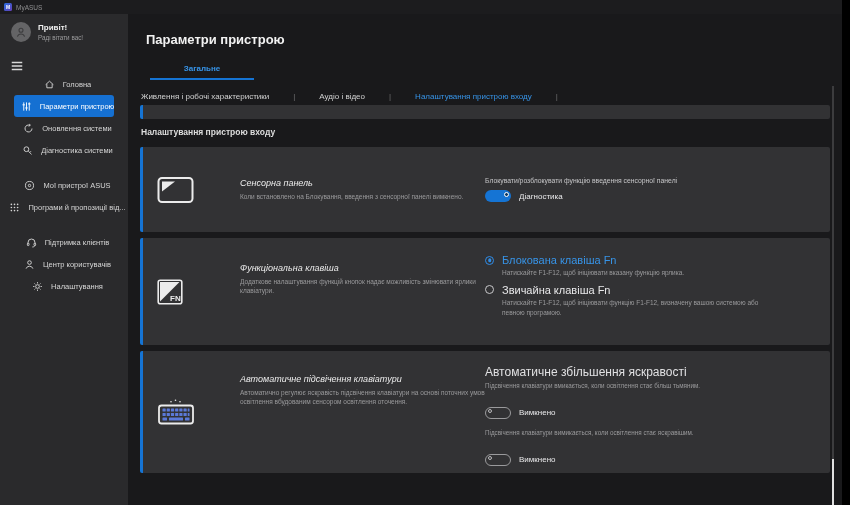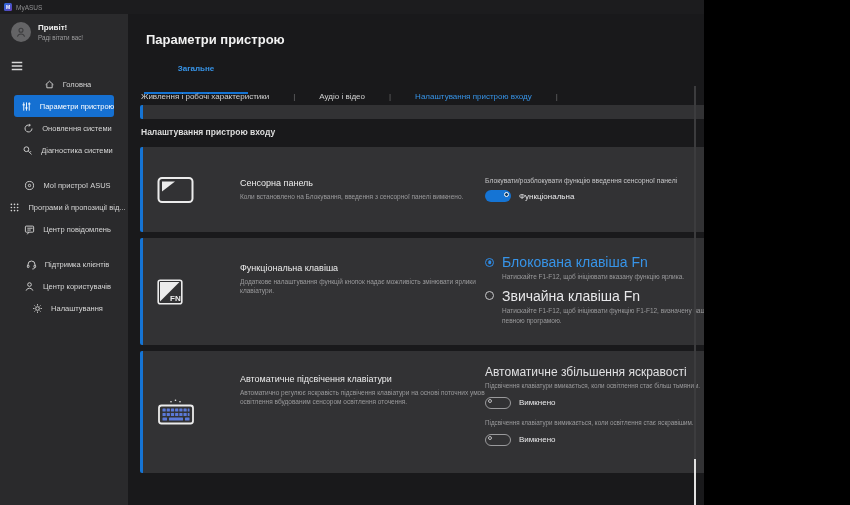--- a/index.html
+++ b/index.html
@@ -1,18 +1,18 @@
 <!DOCTYPE html>
 <html><head>
 <meta charset="utf-8">
 <style>
   * { margin:0; padding:0; box-sizing:border-box; }
   html,body { background:#000; }
   body { font-family:"Liberation Sans","DejaVu Sans",sans-serif; }
-  .app { position:relative; width:704px; height:505px; background:#4c1d95; overflow:hidden; }
+  .app { position:relative; width:842px; height:505px; background:#4c1d95; overflow:hidden; }
 
   
   .titlebar { position:absolute; top:0; left:0; right:0; height:14px; background:#1c1c1e;
               display:flex; align-items:center; gap:4px; padding:0 4px; }
   .tb-logo { width:8px; height:8px; border-radius:1.5px;
              background:linear-gradient(135deg,#2b6fe0 0%,#4a52c8 60%,#6a3fb8 100%);
              display:flex; align-items:center; justify-content:center;
              color:#fff; font-size:5px; font-weight:bold; }
   .tb-text { font-size:6.5px; color:#8f8f91; }
 
@@ -29,42 +29,42 @@
               padding:0 0 0 7px; border-radius:3px; color:#d6d6d6; font-size:7.5px; cursor:pointer; }
   .nav-item.active { background:#1570d2; color:#fff; }
   .nav-icon { width:11px; height:11px; flex:0 0 auto; display:flex; }
   .nav-icon svg { width:11px; height:11px; }
   .nav-label { white-space:nowrap; overflow:hidden; }
   .nav-divider { height:1px; background:#4c4c4e; margin:6px 9px; }
 
   
   .main { position:absolute; top:14px; left:128px; right:0; bottom:0; background:#19191b; }
   .page-title { position:absolute; top:18px; left:18px; font-size:13px; font-weight:600; color:#f2f2f2; }
-  .tab { position:absolute; top:50px; left:16px; width:104px; text-align:center;
-         font-size:8px; font-weight:bold; color:#3794e8; padding-bottom:19px;
+  .tab { position:absolute; top:50px; left:22px; width:104px; text-align:center;
+         font-size:8px; font-weight:bold; color:#3794e8; padding-bottom:5px;
          border-bottom:2px solid #1574d4; cursor:pointer; }
   .subnav { position:absolute; top:78px; left:13px; display:flex; align-items:center; gap:24px;
             font-size:8px; color:#d2d2d2; }
   .subnav-link { cursor:pointer; white-space:nowrap; }
   .subnav-link.active { color:#3794e8; }
   .subnav-sep { color:#6e6e70; }
 
   .card { position:absolute; left:12px; width:690px; background:#323234;
           border-left:3px solid #1574d4; border-radius:2px; display:flex; }
   .card-sliver { top:91px; height:14px; }
   .section-title { position:absolute; top:113px; left:13px; font-size:8.5px; color:#dedede; }
 
   .card-main1 { top:133px; height:85px; align-items:center; }
   .card-main2 { top:224px; height:107px; align-items:flex-start; padding-top:16px; }
   .card-main3 { top:337px; height:122px; align-items:flex-start; padding-top:14px; }
 
   .card-icon { position:absolute; left:14px; top:50%; transform:translateY(-50%); display:flex; }
   .card-text { margin-left:97px; width:245px; }
   .card-main2 .card-text, .card-main3 .card-text { margin-top:9px; }
-  .card-title { font-size:9px; color:#ececec; }
+  .card-title { font-size:9px; color:#ececec;font-style:italic; }
   .card-desc { font-size:6.5px; line-height:1.45; color:#9a9a9c; margin-top:4px; }
   .card-controls { flex:1; padding-right:14px; }
 
   
   .ctl-label { font-size:6.8px; color:#c6c6c8; margin-top:0; }
   .toggle-row { display:flex; align-items:center; gap:8px; margin-top:6px; }
   .toggle { position:relative; width:26px; height:12px; border-radius:6px; cursor:pointer; flex:0 0 auto; }
   .toggle.on { background:#1574d4; }
   .toggle.on .knob { position:absolute; right:2px; top:2px; width:5px; height:5px;
                      border:1.5px solid #fff; border-radius:50%; background:#0e3a63; }
@@ -73,29 +73,29 @@
                       border:1.5px solid #b8b8ba; border-radius:50%; background:#39393b; }
   .toggle-state { font-size:8px; color:#e8e8ea; }
 
   
   .radio-row { display:flex; align-items:center; gap:8px; }
   .radio { width:9px; height:9px; border-radius:50%; position:relative; flex:0 0 auto; cursor:pointer; }
   .radio.sel { border:1.5px solid #2f8de8; }
   .radio.sel::after { content:""; position:absolute; left:50%; top:50%; transform:translate(-50%,-50%);
                       width:3.5px; height:3.5px; border-radius:50%; background:#2f8de8; }
   .radio.unsel { border:1.5px solid #c8c8ca; }
-  .radio-label { font-size:14px; color:#e8e8ea; }
+  .radio-label { font-size:11px; color:#e8e8ea; }
   .radio-label.sel { color:#3794e8; }
   .radio-desc { font-size:6.5px; line-height:1.5; color:#9a9a9c; margin:2px 0 6px 17px; max-width:272px; }
 
   
   .tg-group { margin-bottom:10px; }
   .tg-label { font-size:12px; color:#e0e0e2; }
   .tg-desc { font-size:6.3px; color:#9a9a9c; margin-top:2.5px; }
-  .tg-group .toggle-row { margin-top:8px; }
+  .tg-group .toggle-row { margin-top:18px; }
 
   
   .scroll-track { position:absolute; right:8px; top:72px; bottom:0; width:2px; background:#3c3c3e; }
   .scroll-thumb { position:absolute; right:8px; bottom:0; width:2px; height:46px; background:#e0e0e0; }
 </style>
 </head>
 <body>
 
 <div class="app">
 
@@ -193,31 +193,20 @@
                 <circle cx="6" cy="6" r=".9"></circle>
                 <circle cx="9.4" cy="6" r=".9"></circle>
             <circle cx="2.6" cy="9.4" r=".9"></circle>
                 <circle cx="6" cy="9.4" r=".9"></circle>
                 <circle cx="9.4" cy="9.4" r=".9"></circle>
               </g>
             </svg>
         </span>
         <span class="nav-label">Програми й пропозиції від...</span>
       </div>
-      <div class="nav-item">
-        <span class="nav-icon">
-          <svg viewBox="0 0 12 12">
-              <g stroke="currentColor" stroke-width="1" fill="none">
-            <rect x="1.5" y="2.3" width="9" height="6.6" rx="1"></rect>
-                <path d="M3.6 11.2 5.2 8.9M3.6 4.6h5.8M3.6 6.6h3.8"></path>
-              </g>
-            </svg>
-        </span>
-        <span class="nav-label">Центр повідомлень</span>
-      </div>
 
       <div class="nav-divider"></div>
 
       <div class="nav-item">
         <span class="nav-icon">
           <svg viewBox="0 0 12 12">
               <g stroke="currentColor" stroke-width="1" fill="none">
             <path d="M2.2 7.4V6a3.8 3.8 0 0 1 7.6 0v1.4"></path>
             <rect x="1.5" y="6.7" width="1.8" height="2.7" rx=".8"></rect>
             <rect x="8.7" y="6.7" width="1.8" height="2.7" rx=".8"></rect>
@@ -282,21 +271,21 @@
       <div class="card-text">
         <div class="card-title">Сенсорна панель</div>
         <div class="card-desc">Коли встановлено на Блокування, введення з сенсорної панелі вимкнено.</div>
       </div>
       <div class="card-controls">
         <div class="ctl-label">Блокувати/розблокувати функцію введення сенсорної панелі</div>
         <div class="toggle-row">
           <span class="toggle on">
               <span class="knob"></span>
             </span>
-          <span class="toggle-state">Функціональна</span>
+          <span class="toggle-state">Діагностика</span>
         </div>
       </div>
     </section>
 
     <section class="card card-main2">
       <div class="card-icon">
         <svg width="26" height="26" viewBox="0 0 26 26">
           <rect x="1.2" y="1.2" width="23.6" height="23.6" rx="2" fill="none" stroke="#ececec" stroke-width="1.6"></rect>
           <polygon points="3,3 22.5,3 3,22.5" fill="#ececec"></polygon>
           <text x="13" y="22" font-size="8" font-weight="bold" fill="#ececec">FN</text>

